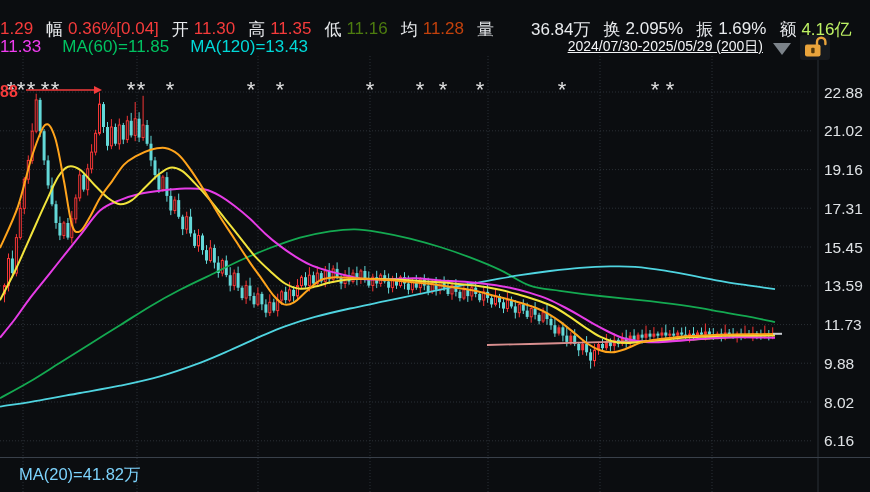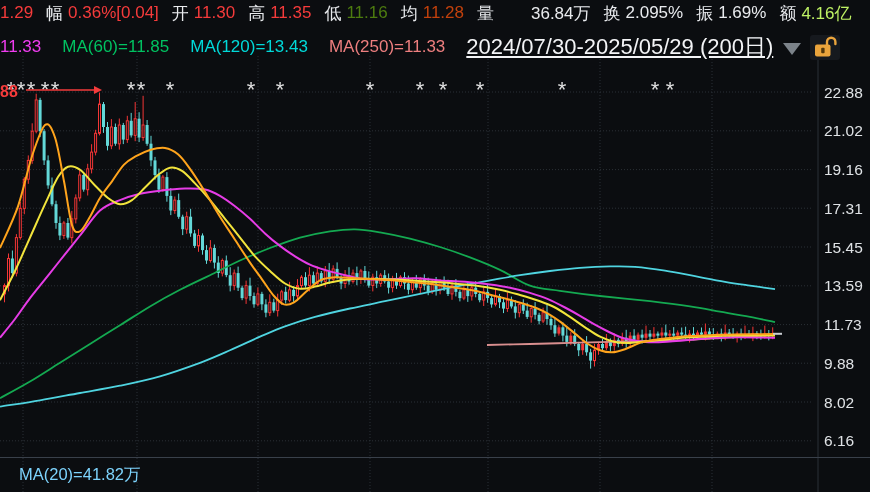--- a/index.html
+++ b/index.html
@@ -1,27 +1,27 @@
 <!DOCTYPE html>
 <html><head>
 <meta charset="utf-8">
 <style>
   html,body{margin:0;padding:0;background:#0b0d10;width:870px;height:492px;overflow:hidden;
     font-family:"Liberation Sans","DejaVu Sans",sans-serif;position:relative}
   #stage{position:absolute;left:0;top:0;width:870px;height:492px}
   #chart-svg{position:absolute;left:0;top:0;z-index:1}
   .row{position:absolute;left:0;width:870px;display:flex;align-items:center;white-space:nowrap;z-index:3}
-  #row1{top:0;height:26px;font-size:17px}
+  #row1{top:16px;height:26px;font-size:17px}
   #row1 .lab{color:#e9ebee;margin-left:13px}
   #row1 .val{margin-left:5px;font-weight:500}
   #row1 .first{margin-left:0;font-weight:500}
   #row2{top:32px;height:30px;font-size:17px}
   #row2 .ma{margin-right:21px;font-weight:500}
   #row2 .date-wrap{margin-left:auto;display:flex;align-items:center}
-  .date-range{color:#f3f4f6;font-size:22px;text-decoration:underline;cursor:pointer}
+  .date-range{color:#f3f4f6;font-size:14px;text-decoration:underline;cursor:pointer}
   .caret{width:0;height:0;border-left:9px solid transparent;border-right:9px solid transparent;
     border-top:12px solid #7c838a;margin:3px 9px 0 10px;cursor:pointer}
   .lock-btn{width:30px;height:25px;background:#16191e;border-radius:3px;display:flex;
     align-items:center;justify-content:center;margin-right:40px;cursor:pointer}
   #volrow{top:460px;height:30px;padding-left:19px;font-size:16.5px}
   #volrow .vma{margin-right:29px;font-weight:500}
 </style>
 </head>
 <body>
 
@@ -505,21 +505,20 @@
     <span class="lab">振</span>
     <span class="val" style="color: rgb(233, 235, 238);">1.69%</span>
     <span class="lab">额</span>
     <span class="val" style="color: #bef264; text-align: center;">4.16亿</span>
   </div>
 
   <div id="row2" class="row">
     <span class="ma" style="color: rgb(240, 60, 240);">11.33</span>
     <span class="ma" style="color: rgb(0, 194, 97);">MA(60)=11.85</span>
     <span class="ma" style="color: rgb(0, 217, 217);">MA(120)=13.43</span>
-    <span class="ma" style="color: rgb(238, 127, 127);">MA(250)=11.33</span>
     <div class="date-wrap">
       <span class="date-range">2024/07/30-2025/05/29 (200日)</span>
       <span class="caret"></span>
       <span class="lock-btn">
         <svg width="26" height="24" viewBox="0 0 26 24">
           <path d="M15 10 v-3.1 a4.2 4.2 0 0 1 8.4 0 v2.1" fill="none" stroke="#eaa43c" stroke-width="2.4" stroke-linecap="round"></path>
           <rect x="3" y="9.5" width="15.5" height="12" rx="2" fill="#eaa43c"></rect>
           <rect x="9.2" y="12.7" width="3.4" height="5.6" rx="1" fill="#53380b"></rect>
         </svg>
       </span>

